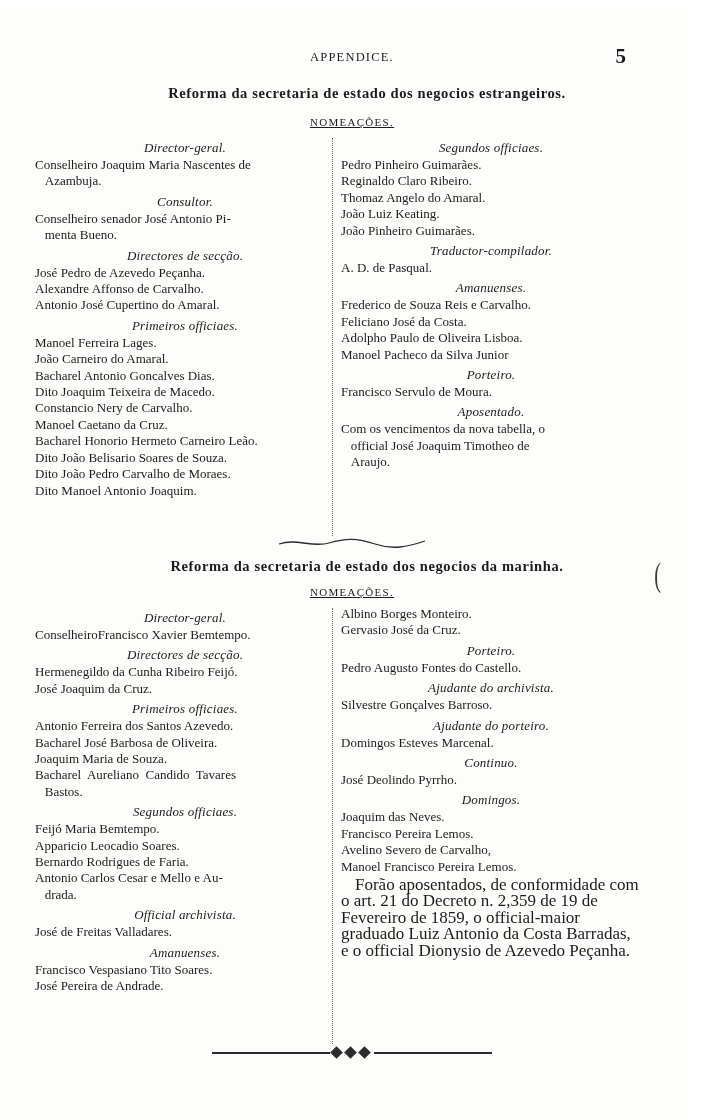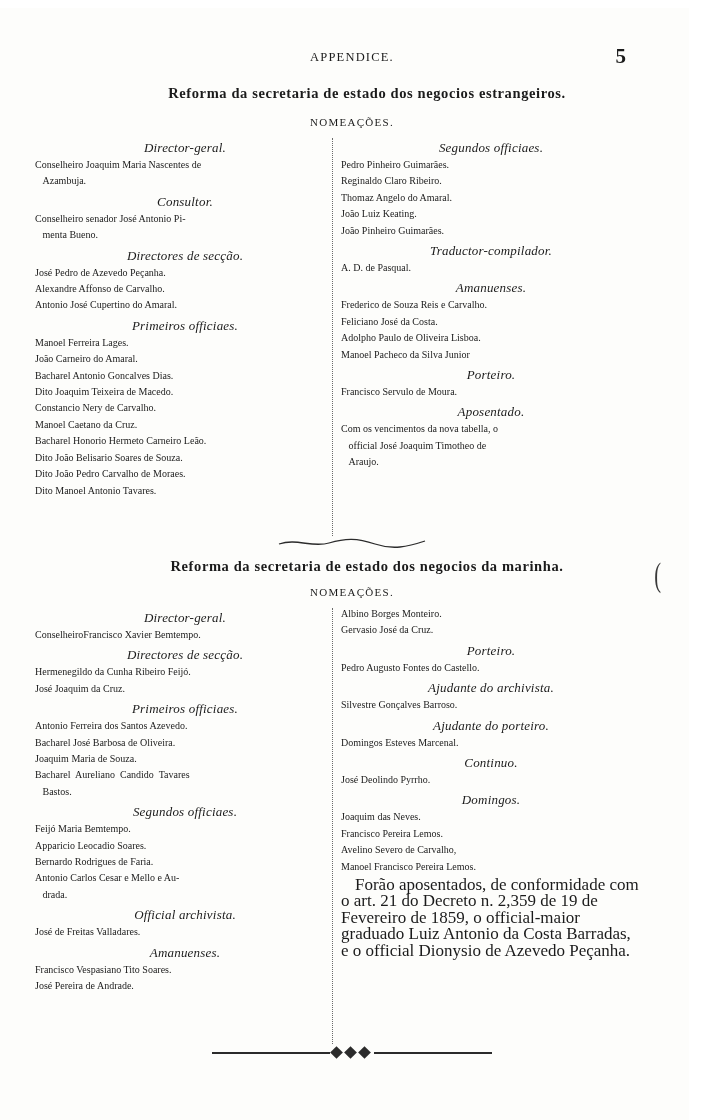--- a/index.html
+++ b/index.html
@@ -56,20 +56,21 @@
   }
   #sec1-title { top: 77px; }
   #sec2-title { top: 550px; }
 
   .nomeacoes {
     position: absolute;
     width: 704px;
     text-align: center;
     font-size: 11px;
     letter-spacing: 1.3px;
+    text-decoration: underline;
   }
   #sec1-nom { top: 108px; }
   #sec2-nom { top: 578px; }
 
   .columns {
     position: absolute;
     left: 35px;
     width: 634px;
   }
   #sec1-cols { top: 128px; height: 400px; }
@@ -94,21 +95,21 @@
   #sec2-div { height: 436px; }
 
   .subhead {
     text-align: center;
     font-style: italic;
     font-size: 13px;
     margin: 4px 0 1px 0;
     letter-spacing: 0.2px;
   }
   .entry {
-    font-size: 10px;
+    font-size: 13px;
     line-height: 16.4px;
     margin: 0;
     padding: 0 0 0 0;
     white-space: pre-wrap;
   }
   .para {
     font-size: 17px;
     line-height: 16.4px;
     text-indent: 14px;
     margin: 2px 0 0 0;
@@ -191,21 +192,21 @@
         <div class="subhead">Primeiros officiaes.</div>
         <div class="entry">Manoel Ferreira Lages.</div>
         <div class="entry">João Carneiro do Amaral.</div>
         <div class="entry">Bacharel Antonio Goncalves Dias.</div>
         <div class="entry">Dito Joaquim Teixeira de Macedo.</div>
         <div class="entry">Constancio Nery de Carvalho.</div>
         <div class="entry">Manoel Caetano da Cruz.</div>
         <div class="entry">Bacharel Honorio Hermeto Carneiro Leão.</div>
         <div class="entry">Dito João Belisario Soares de Souza.</div>
         <div class="entry">Dito João Pedro Carvalho de Moraes.</div>
-        <div class="entry">Dito Manoel Antonio Tavares.</div>
+        <div class="entry">Dito Manoel Antonio Joaquim.</div>
       </div>
     <div class="col col-right" id="sec1-right">
         <div class="subhead">Segundos officiaes.</div>
         <div class="entry">Pedro Pinheiro Guimarães.</div>
         <div class="entry">Reginaldo Claro Ribeiro.</div>
         <div class="entry">Thomaz Angelo do Amaral.</div>
         <div class="entry">João Luiz Keating.</div>
         <div class="entry">João Pinheiro Guimarães.</div>
         <div class="subhead">Traductor-compilador.</div>
         <div class="entry">A. D. de Pasqual.</div>

